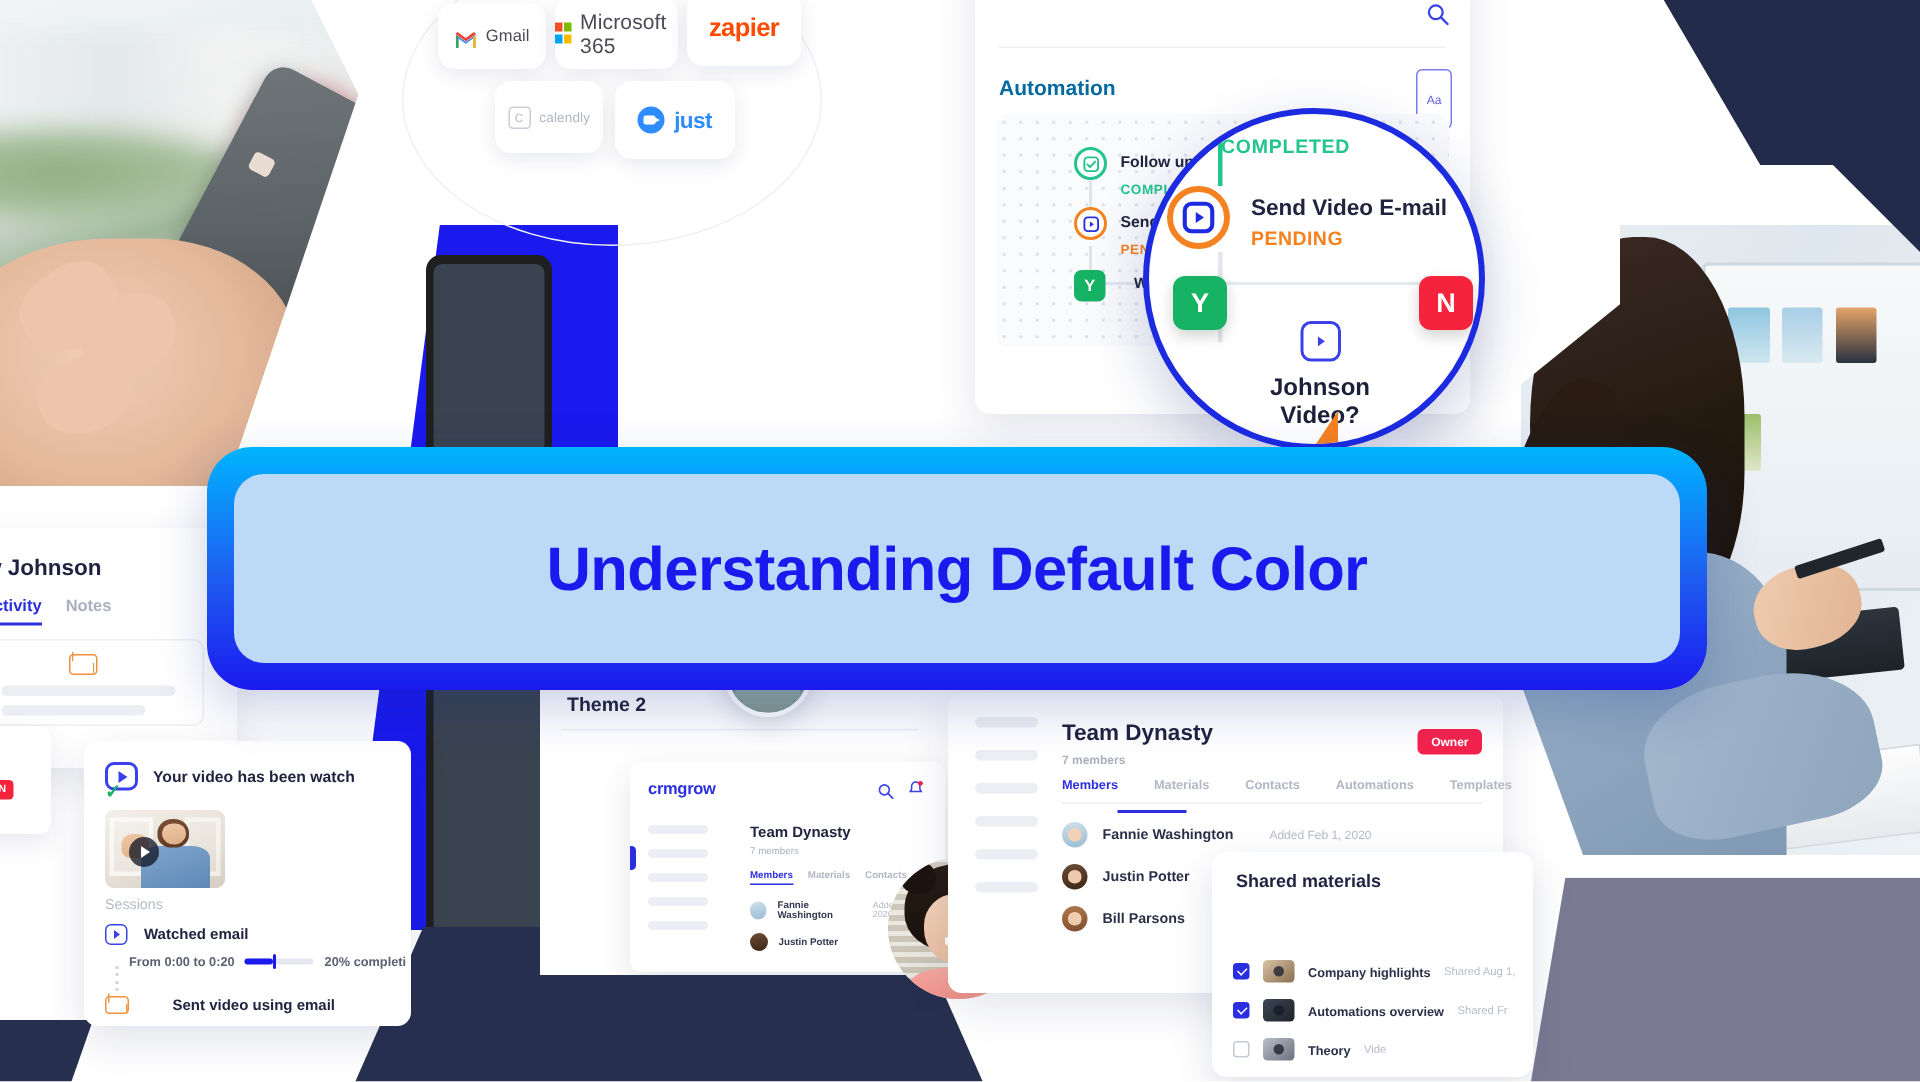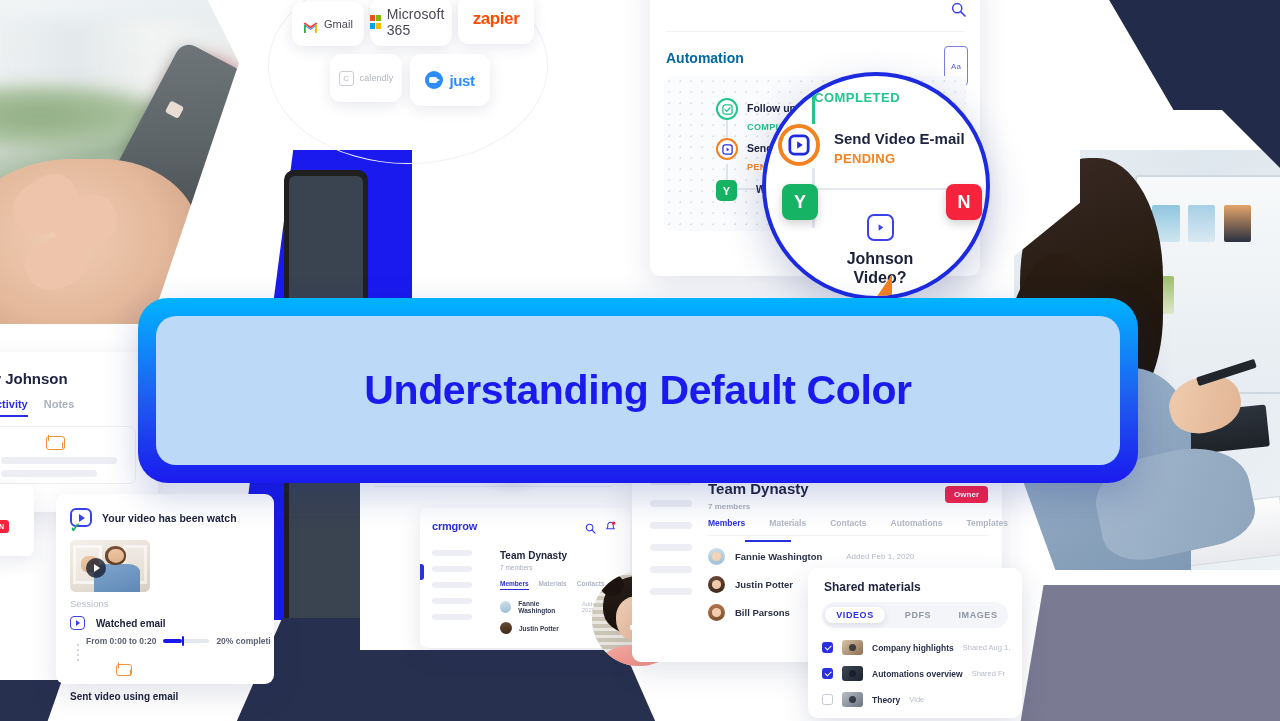--- a/index.html
+++ b/index.html
@@ -277,21 +277,21 @@
      border-top:3px solid transparent;border-bottom:3px solid transparent;margin-left:1px;}
   #vc-row1 .t{font-size:10px;font-weight:700;color:#20243f;}
   #vc-prog{position:absolute;left:30px;top:142px;width:188px;display:flex;align-items:center;gap:7px;}
   #vc-prog .lbl{font-size:8.5px;color:#5c6172;font-weight:600;white-space:nowrap;}
   #vc-prog .bar{width:46px;height:4px;background:#e4e7ee;border-radius:3px;position:relative;}
   #vc-prog .bar i{position:absolute;left:0;top:0;height:4px;width:40%;background:#1a1aee;border-radius:3px;}
   #vc-prog .bar b{position:absolute;left:40%;top:-3px;width:2.5px;height:10px;background:#1a1aee;border-radius:2px;}
   #vc-prog .pct{font-size:8.5px;color:#5c6172;font-weight:600;white-space:nowrap;}
   #vc-dots{position:absolute;left:21px;top:150px;width:2px;height:18px;
      background:repeating-linear-gradient(180deg,#cfd4de 0 2px,transparent 2px 5px);}
-  #vc-row2{position:absolute;left:14px;top:170px;display:flex;align-items:center;gap:15px;flex-direction:column;}
+  #vc-row2{position:absolute;left:14px;top:170px;display:flex;align-items:center;gap:29px;}
   .mail-sm{width:16px;height:12px;border:1.8px solid #f0913c;border-radius:3px;position:relative;}
   .mail-sm:after{content:"";position:absolute;left:0.5px;top:0.5px;width:11px;height:6px;
      border-left:1.8px solid #f0913c;border-right:1.8px solid #f0913c;transform:skewY(30deg);}
   #vc-row2 .t{font-size:10px;font-weight:700;color:#20243f;}
 
   
   #theme2-panel{left:360px;top:450px;width:262px;height:200px;background:#fff;}
   #theme2-title{position:absolute;left:18px;top:12px;font-size:13px;font-weight:700;color:#23263d;}
   #theme2-rule{position:absolute;left:14px;top:36px;right:10px;height:1px;background:#eef0f4;}
   #crmgrow-card{position:absolute;left:60px;top:58px;width:210px;height:140px;background:#fff;
@@ -360,21 +360,21 @@
   .mat-row .th{width:21px;height:15px;border-radius:3px;position:relative;overflow:hidden;flex:0 0 auto;}
   .mat-row .th:after{content:"";position:absolute;left:7px;top:4px;width:7px;height:7px;
      border-radius:50%;background:rgba(20,24,40,.72);}
   .mat-row .nm{font-size:8.5px;font-weight:700;color:#2b3048;white-space:nowrap;}
   .mat-row .dt{font-size:7.5px;color:#b6bbc8;white-space:nowrap;}
   .th-a{background:linear-gradient(140deg,#d8c3a5,#8a6f52);}
   .th-b{background:linear-gradient(140deg,#3d4654,#1d232c);}
   .th-c{background:linear-gradient(140deg,#b9bec7,#6b7380);}
 
   
-  #title-banner{left:138px;top:298px;width:1000px;height:185px;border-radius:30px;
+  #title-banner{left:138px;top:298px;width:1000px;height:162px;border-radius:30px;
      padding:6px;background:linear-gradient(180deg,#00b4ff 0%,#1f5bf0 55%,#1a1aee 100%);
      box-shadow:0 12px 34px rgba(20,40,140,.22);}
   #title-inner{position:absolute;left:18px;top:18px;right:18px;bottom:18px;
      background:#bcd9f7;border-radius:20px;display:flex;flex-direction:column;
      align-items:center;justify-content:center;gap:2px;}
   #title-inner .ln{font-size:41px;font-weight:700;color:#1a1aee;letter-spacing:-.4px;
      line-height:1.18;text-align:center;}
 </style>
 </head>
 <body>
@@ -663,25 +663,20 @@
           <i class="fcmini"></i>
         </span>
       <span class="nm">Bill Parsons</span>
     </div>
   </div>
 
   <div class="abs" id="shape-gray-bottomright"></div>
 
   <div class="abs" id="shared-panel">
     <div id="shared-title">Shared materials</div>
-    <div id="shared-tabs">
-      <span class="st active">VIDEOS</span>
-      <span class="st">PDFS</span>
-      <span class="st">IMAGES</span>
-    </div>
     <div class="mat-row" style="top:72px;">
       <span class="cb on"></span>
       <span class="th th-a"></span>
       <span class="nm">Company highlights</span>
       <span class="dt">Shared Aug 1,</span>
     </div>
     <div class="mat-row" style="top:98px;">
       <span class="cb on"></span>
       <span class="th th-b"></span>
       <span class="nm">Automations overview</span>

